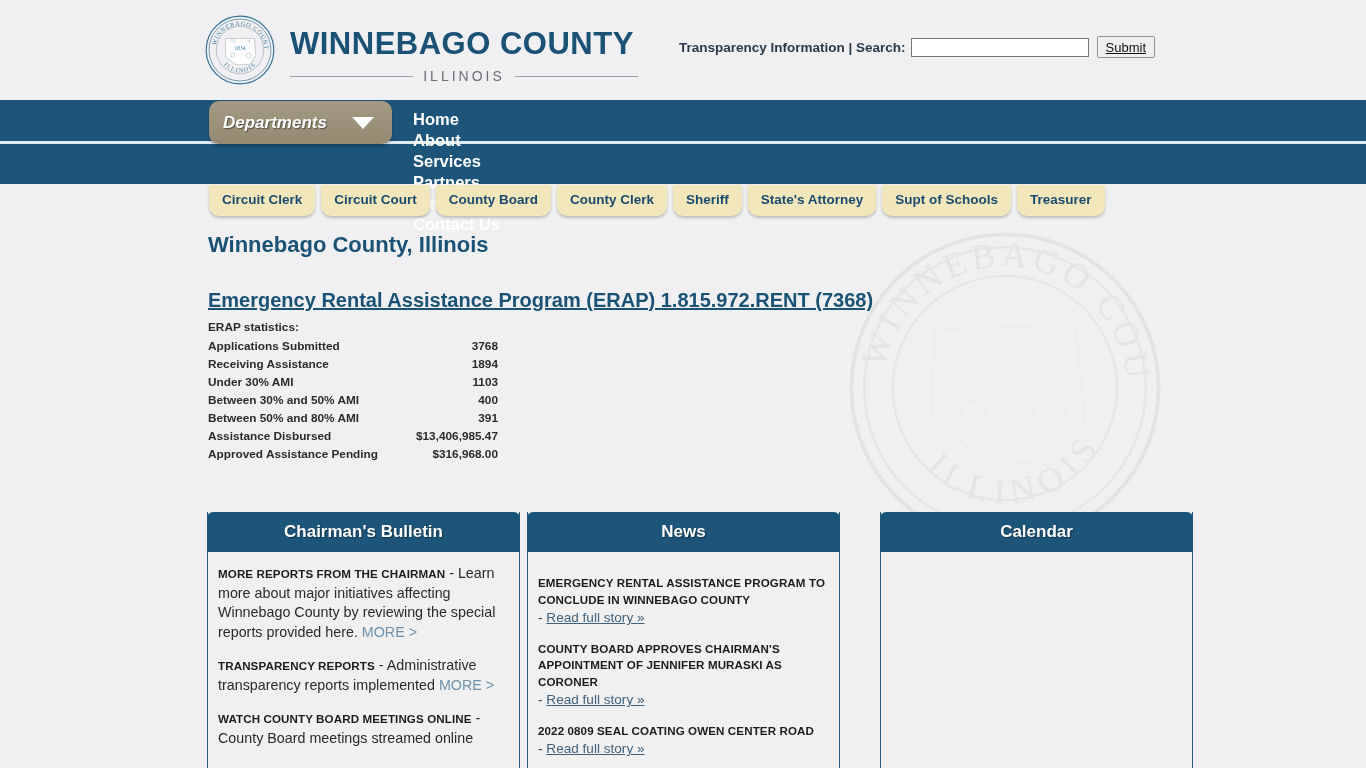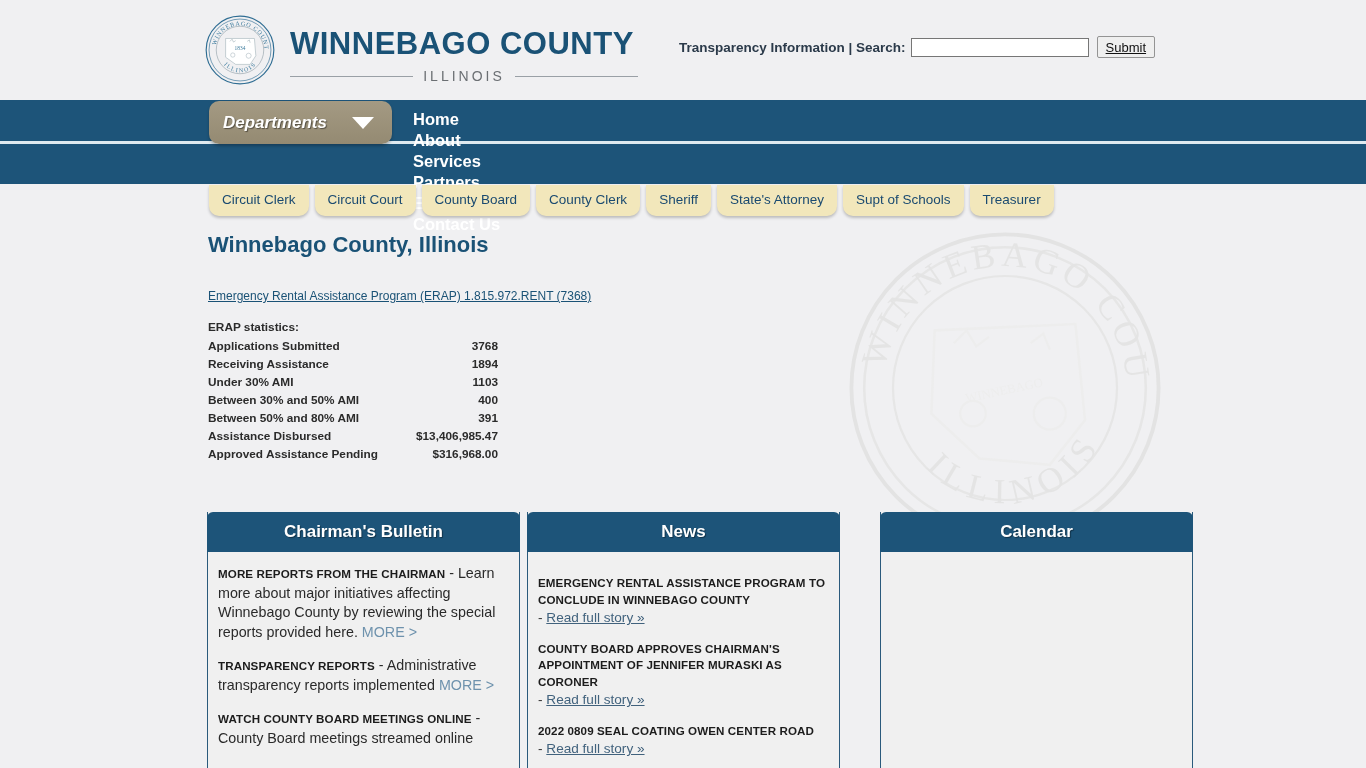--- a/index.html
+++ b/index.html
@@ -130,21 +130,21 @@
   }
   .depttabs {
     position: absolute; left: 209px; top: 185px;
     display: flex; gap: 6px;
   }
   .depttab {
     background: #f2e7bb;
     border-radius: 0 0 10px 10px;
     box-shadow: 0 2px 3px rgba(0,0,0,0.22);
     color: #1a4a70;
-    font-size: 13.5px; font-weight: normal;
+    font-size: 13.5px; font-weight: bold;
     padding: 8px 13px 9px 13px;
     white-space: nowrap;
     cursor: pointer;
     line-height: 1;
   }
 
   
   .watermark {
     position: absolute; left: 845px; top: 228px;
     width: 320px; height: 320px;
@@ -152,21 +152,21 @@
     pointer-events: none;
   }
 
   
   .page-title {
     position: absolute; left: 208px; top: 232px;
     font-size: 22px; font-weight: bold; color: #1a5276;
   }
   .erap-link {
     position: absolute; left: 208px; top: 289px;
-    font-size: 12px; font-weight: normal; color: #1a5276;
+    font-size: 20px; font-weight: bold; color: #1a5276;
     text-decoration: underline; cursor: pointer;
   }
   .erap-stats {
     position: absolute; left: 208px; top: 320px;
     width: 290px;
     font-size: 11.8px; font-weight: bold; color: #2b2b2b;
   }
   .erap-caption { margin-bottom: 3px; }
   .erap-row {
     display: flex; justify-content: space-between;

